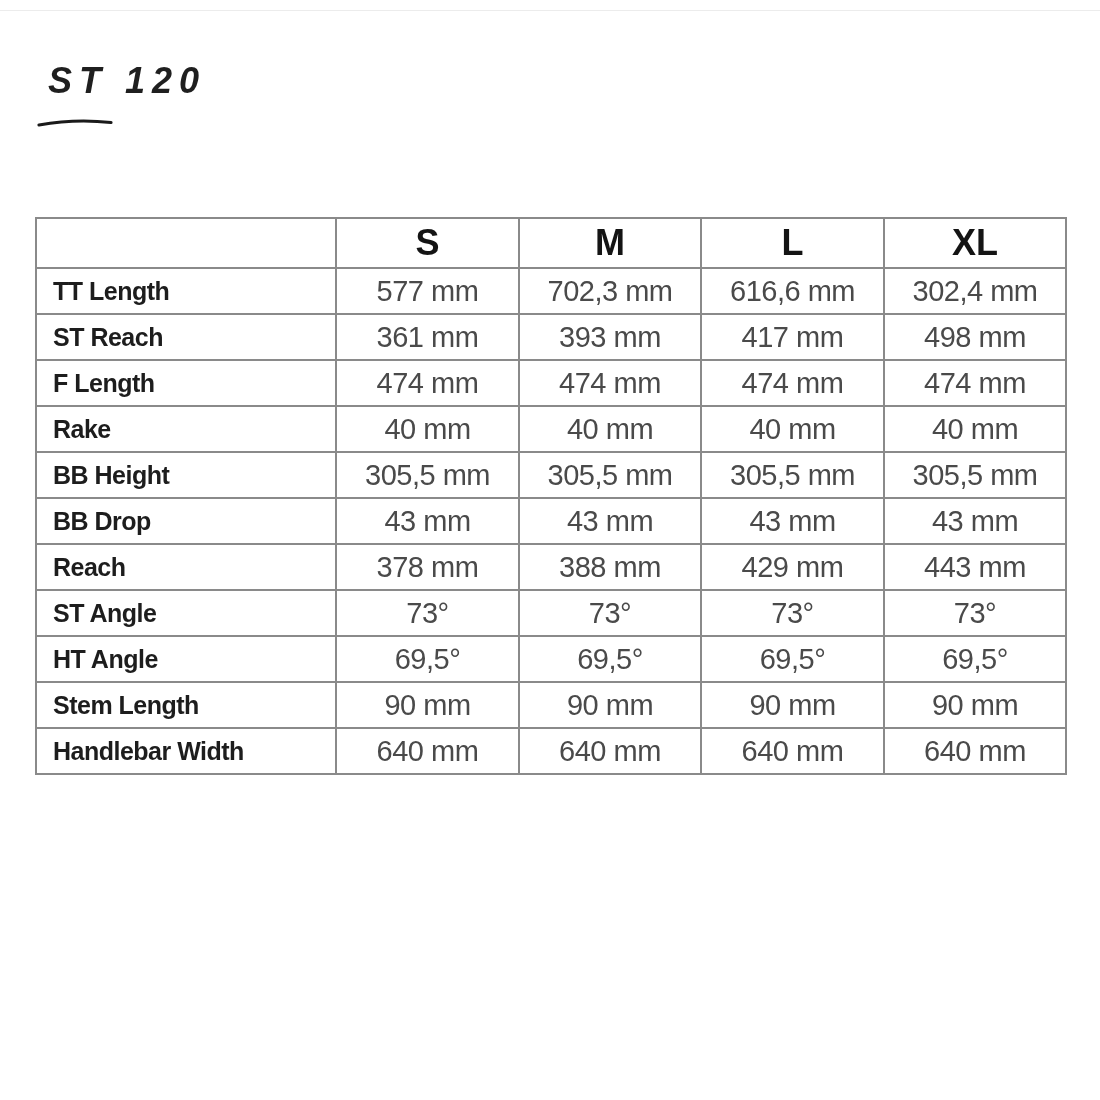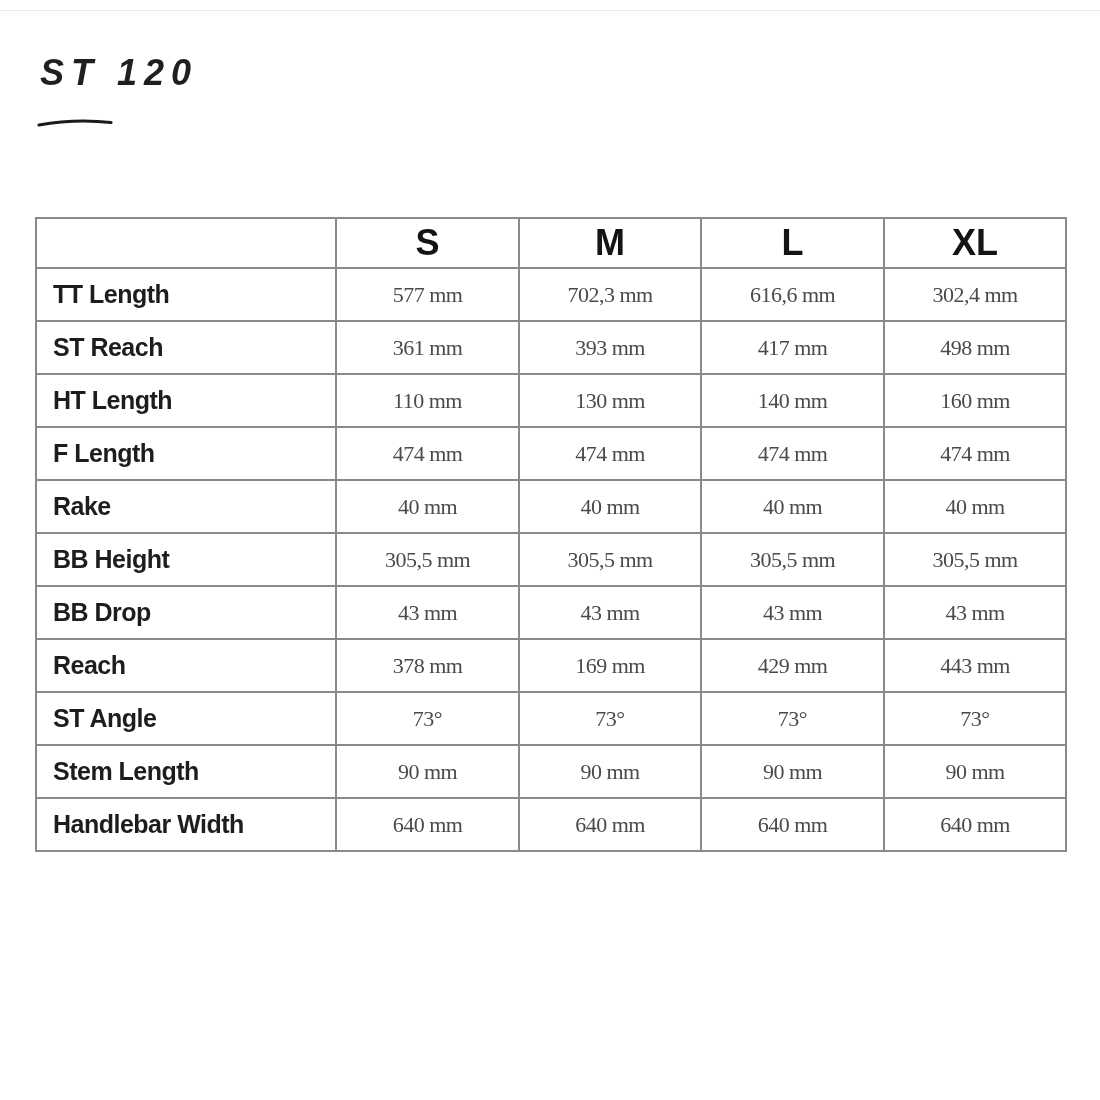--- a/index.html
+++ b/index.html
@@ -18,21 +18,21 @@
     top: 10px;
     left: 0;
     width: 1100px;
     height: 1px;
     background: #ececec;
   }
   .page-title {
     position: absolute;
     left: 36px;
     top: 48px;
-    margin: 4px;
+    margin: 12px;
     font-size: 36px;
     font-weight: bold;
     font-style: italic;
     letter-spacing: 7px;
     color: #1f1f1f;
     white-space: nowrap;
   }
   .swoosh {
     position: absolute;
     left: 36px;
@@ -47,45 +47,44 @@
     border-collapse: collapse;
     table-layout: fixed;
     width: 1030px;
   }
   .spec-table th, .spec-table td {
     border: 2px solid #8a8a8a;
     overflow: hidden;
     white-space: nowrap;
   }
   .spec-table thead tr { height: 50px; }
-  .spec-table tbody tr { height: 53px; padding-left: 28px; }
+  .spec-table tbody tr { height: 46px; padding-left: 28px; }
   .spec-table th {
     font-size: 36px;
     font-weight: bold;
     color: #141414;
     text-align: center;
     padding: 0;
     letter-spacing: 0px;
   }
   .spec-table td.label {
     font-size: 25px;
     font-weight: bold;
     color: #1d1d1d;
     text-align: left;
     padding: 0 4px 0 16px;
     letter-spacing: -0.5px;
   }
   .spec-table td.val {
-    font-size: 22px;
+    font-size: 29px;
     font-weight: normal;
     color: #4a4a4a;
     text-align: center;
     padding: 0;
     letter-spacing: -0.5px;
-    font-family: Liberation Serif, serif;
   }
 </style>
 </head>
 <body>
 
 <div class="top-rule"></div>
 
 <h1 class="page-title">ST 120</h1>
 
 <svg class="swoosh" width="78" height="16" viewBox="0 0 78 16">
@@ -119,27 +118,20 @@
           <td class="val">302,4 mm</td>
         </tr>
         <tr>
     <td class="label">ST Reach</td>
   <td class="val">361 mm</td>
           <td class="val">393 mm</td>
           <td class="val">417 mm</td>
           <td class="val">498 mm</td>
         </tr>
         <tr>
-    <td class="label">HT Length</td>
-  <td class="val">110 mm</td>
-          <td class="val">130 mm</td>
-          <td class="val">140 mm</td>
-          <td class="val">160 mm</td>
-        </tr>
-        <tr>
     <td class="label">F Length</td>
   <td class="val">474 mm</td>
           <td class="val">474 mm</td>
           <td class="val">474 mm</td>
           <td class="val">474 mm</td>
         </tr>
         <tr>
     <td class="label">Rake</td>
   <td class="val">40 mm</td>
           <td class="val">40 mm</td>
@@ -156,30 +148,37 @@
         <tr>
     <td class="label">BB Drop</td>
   <td class="val">43 mm</td>
           <td class="val">43 mm</td>
           <td class="val">43 mm</td>
           <td class="val">43 mm</td>
         </tr>
         <tr>
     <td class="label">Reach</td>
   <td class="val">378 mm</td>
-          <td class="val">169 mm</td>
+          <td class="val">388 mm</td>
           <td class="val">429 mm</td>
           <td class="val">443 mm</td>
         </tr>
         <tr>
     <td class="label">ST Angle</td>
   <td class="val">73°</td>
           <td class="val">73°</td>
           <td class="val">73°</td>
           <td class="val">73°</td>
+        </tr>
+        <tr>
+    <td class="label">HT Angle</td>
+  <td class="val">69,5°</td>
+          <td class="val">69,5°</td>
+          <td class="val">69,5°</td>
+          <td class="val">69,5°</td>
         </tr>
         <tr>
     <td class="label">Stem Length</td>
   <td class="val">90 mm</td>
           <td class="val">90 mm</td>
           <td class="val">90 mm</td>
           <td class="val">90 mm</td>
         </tr>
         <tr>
     <td class="label">Handlebar Width</td>

